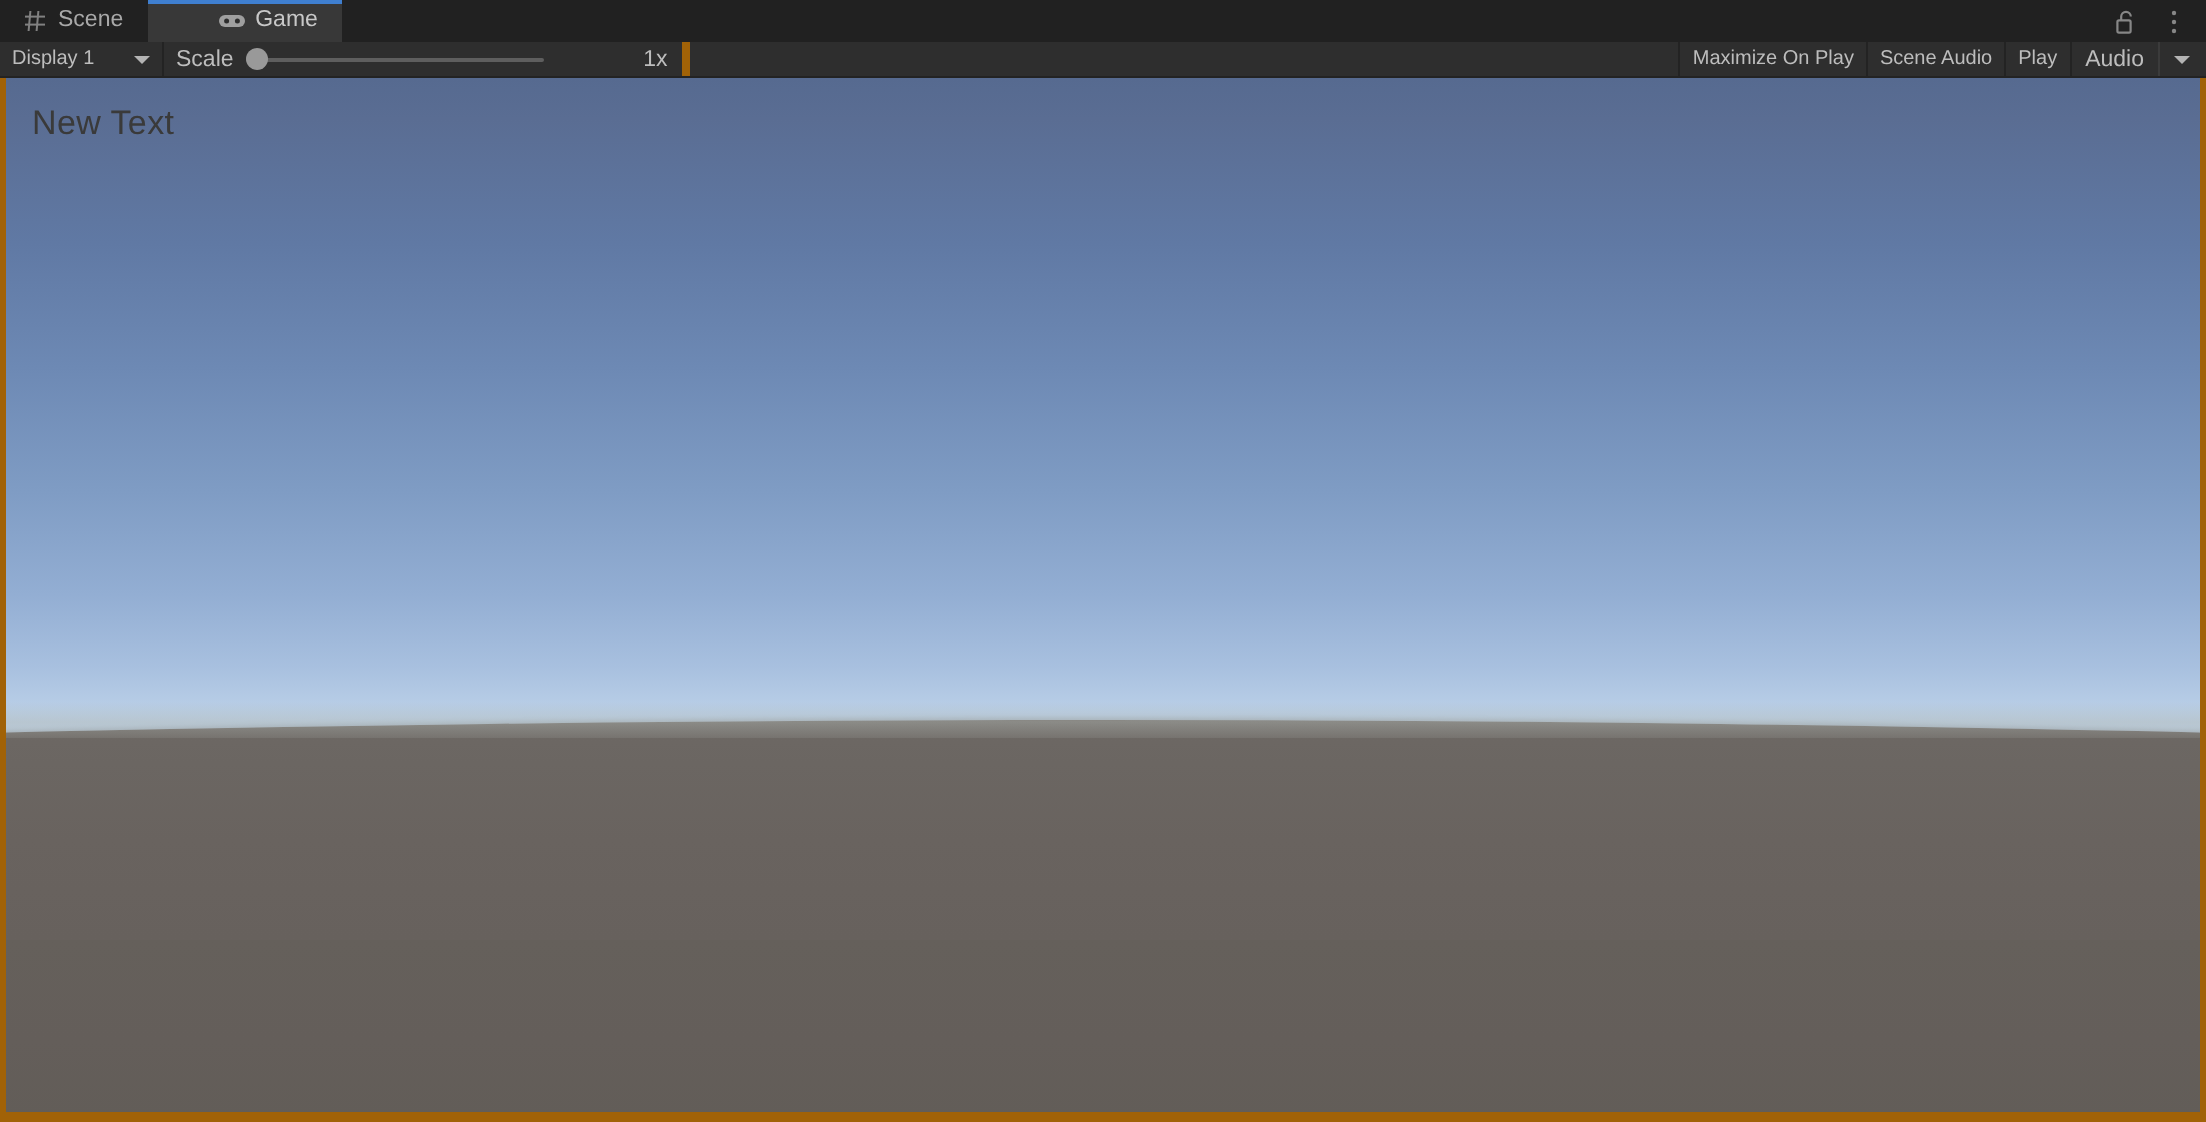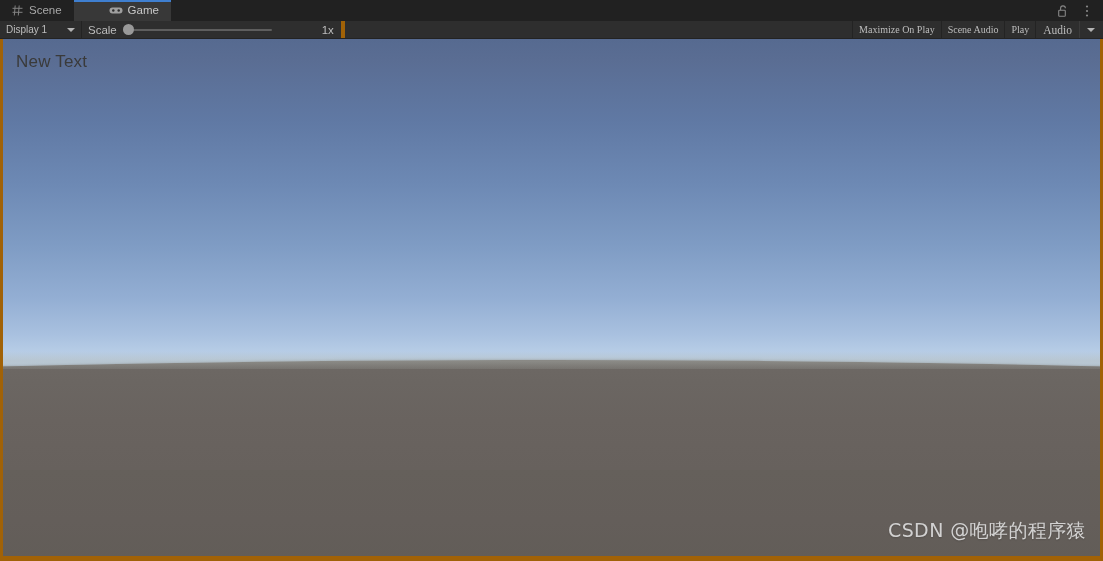--- a/index.html
+++ b/index.html
@@ -168,21 +168,20 @@
   }
 
   .toolbar-spacer {
     flex: 1;
     border-right: 1px solid #232323;
   }
 
   .tool-right {
     display: flex;
     align-items: flex-start;
-    font-family: Liberation Serif, serif;
   }
   .gizmos-group {
     display: flex;
     align-items: center;
     height: 17px;
     box-sizing: border-box;
     font-size: 11.5px;
     color: #bdbdbd;
     user-select: none;
   }
@@ -393,17 +392,16 @@
   </div>
 
   <div class="viewport">
     <div class="game-surface">
       <div class="sky"></div>
       <div class="ground"></div>
       <div class="ground-haze"></div>
 
       <div class="game-label">New Text</div>
 
-      <div class="watermark">CSDN @咆哮的程序猿</div>
     </div>
   </div>
 
 </div>
 
 </body></html>

